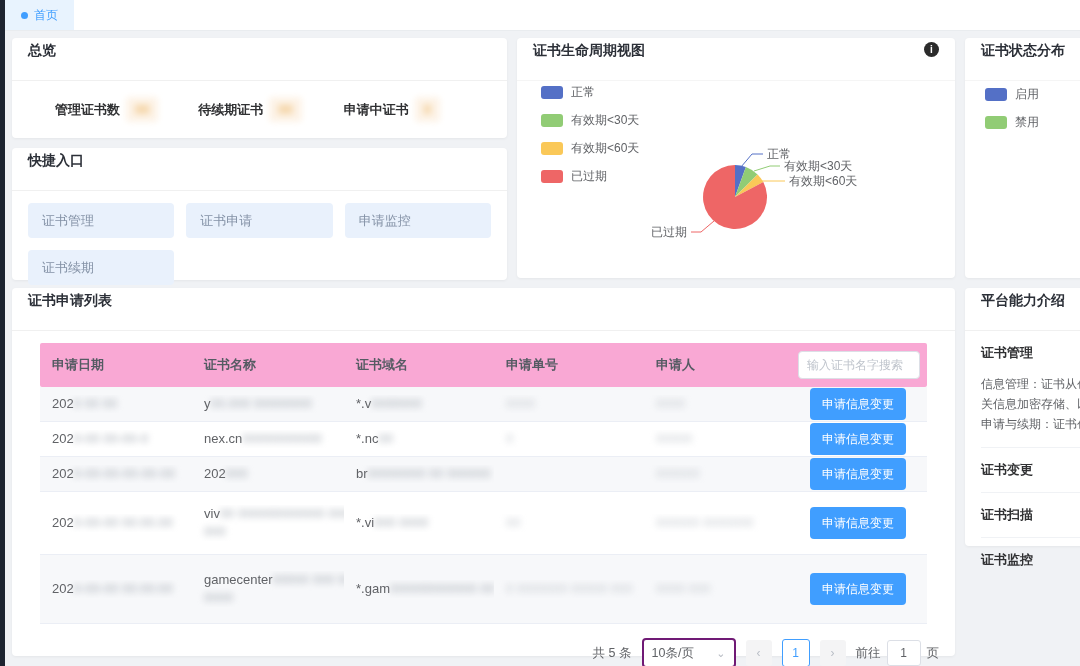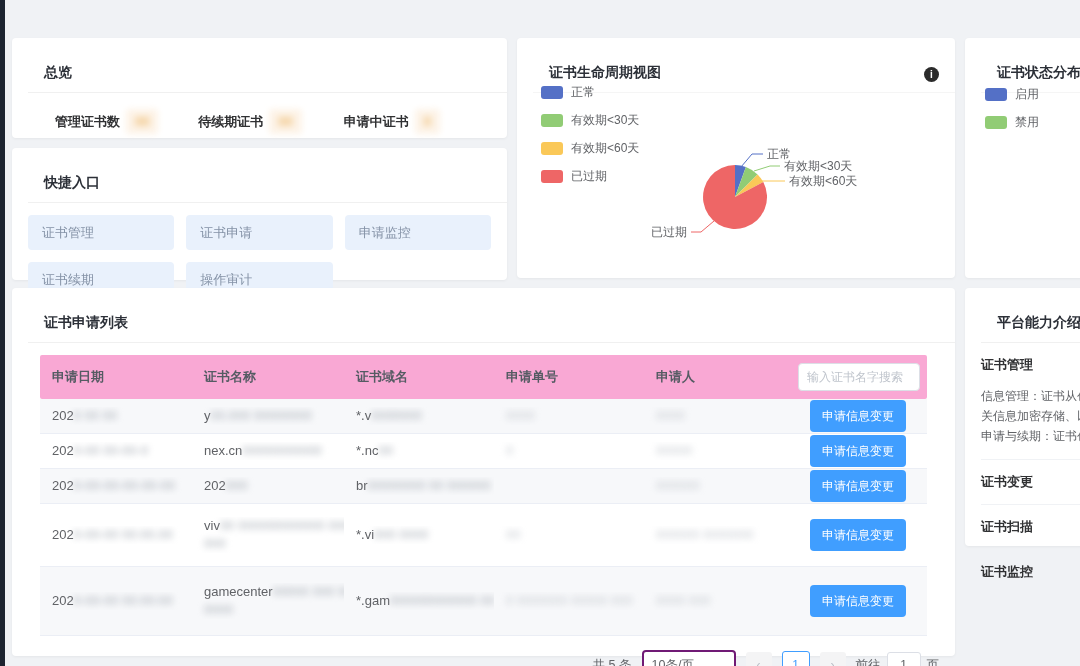--- a/index.html
+++ b/index.html
@@ -8,21 +8,21 @@
 
   
   .leftbar{position:absolute;left:0;top:0;width:5px;height:666px;background:#1d2430;}
 
   
   .tabbar{position:absolute;left:5px;top:0;width:1075px;height:30px;background:#ffffff;border-bottom:1px solid #e9ecef;display:flex;align-items:stretch;}
   .tab{display:flex;align-items:center;gap:6px;padding:0 16px;background:#e8f3fe;color:#409eff;font-size:12px;cursor:pointer;}
   .tab .dot{width:7px;height:7px;border-radius:50%;background:#409eff;}
 
   .panel{position:absolute;background:#fff;border-radius:4px;box-shadow:0 1px 3px rgba(0,0,0,0.05);}
-  .panel-hd{height:34px;display:flex;align-items:flex-end;justify-content:space-between;padding:10px 16px;border-bottom:1px solid #f0f0f0;margin-left:16px;}
+  .panel-hd{height:34px;display:flex;align-items:flex-start;justify-content:space-between;padding:4px 16px;border-bottom:1px solid #f0f0f0;}
   .panel-title{font-size:14px;font-weight:700;color:#2c3038;}
 
   
   .red{filter:blur(3px);color:#aab0b8;user-select:none;}
   .red-light{filter:blur(3px);color:#c8ccd2;user-select:none;}
 
   
   .stats{display:flex;padding:16px 20px 0 20px;margin-left:23px;}
   .stat{display:flex;align-items:center;width:150px;}
   .stat-label{font-size:13px;font-weight:700;color:#303133;}
@@ -69,20 +69,26 @@
   .plat-h{font-size:13px;font-weight:700;color:#303133;}
   .plat-line{font-size:12px;color:#606266;line-height:20px;white-space:nowrap;}
   .plat-lines{margin-top:12px;}
 </style>
 </head>
 <body>
 
 <div id="stage">
   <div class="leftbar"></div>
 
+  <div class="tabbar">
+    <div class="tab">
+      <span class="dot"></span>
+      <span>首页</span>
+    </div>
+  </div>
 
   <div class="panel" style="left:12px;top:38px;width:495px;height:100px;">
     <div class="panel-hd">
       <span class="panel-title">总览</span>
     </div>
     <div class="stats">
       <div class="stat" style="width:150px;">
         <span class="stat-label">管理证书数</span>
         <span class="stat-val">00</span>
       </div>
@@ -99,21 +105,20 @@
 
   <div class="panel" style="left:12px;top:148px;width:495px;height:132px;">
     <div class="panel-hd">
       <span class="panel-title">快捷入口</span>
     </div>
     <div class="quick-grid">
       <div class="quick-btn">证书管理</div>
       <div class="quick-btn">证书申请</div>
       <div class="quick-btn">申请监控</div>
       <div class="quick-btn">证书续期</div>
-      <div class="quick-btn">操作审计</div>
     </div>
   </div>
 
   <div class="panel" style="left:517px;top:38px;width:438px;height:240px;">
     <div class="panel-hd" style="border-bottom:1px solid #f5f5f5;">
       <span class="panel-title">证书生命周期视图</span>
       <span class="info-icon">i</span>
     </div>
     <div class="legend" style="left:24px;top:46px;">
       <div class="lg-item">

